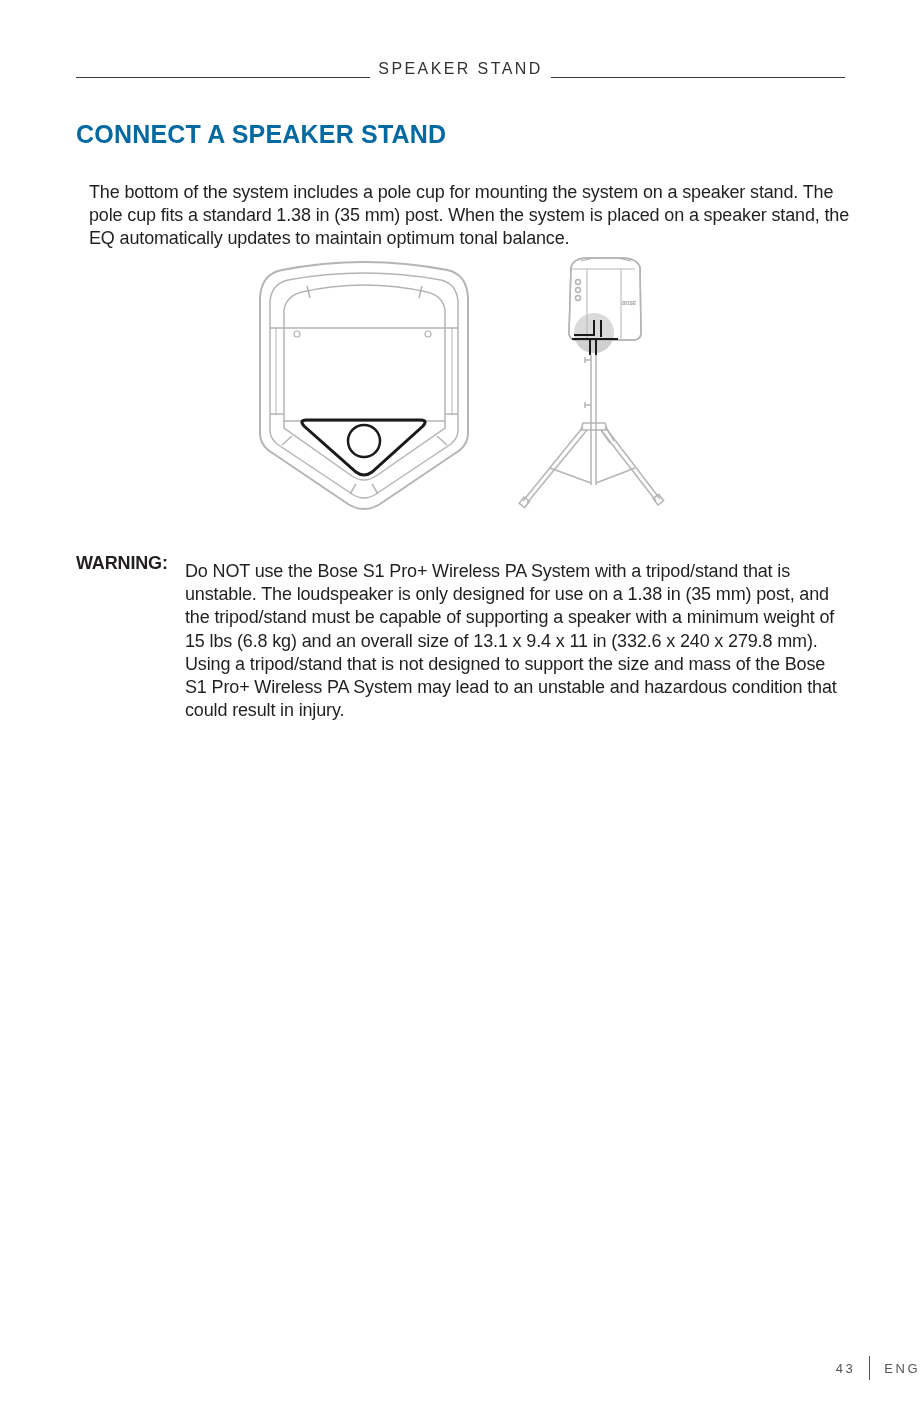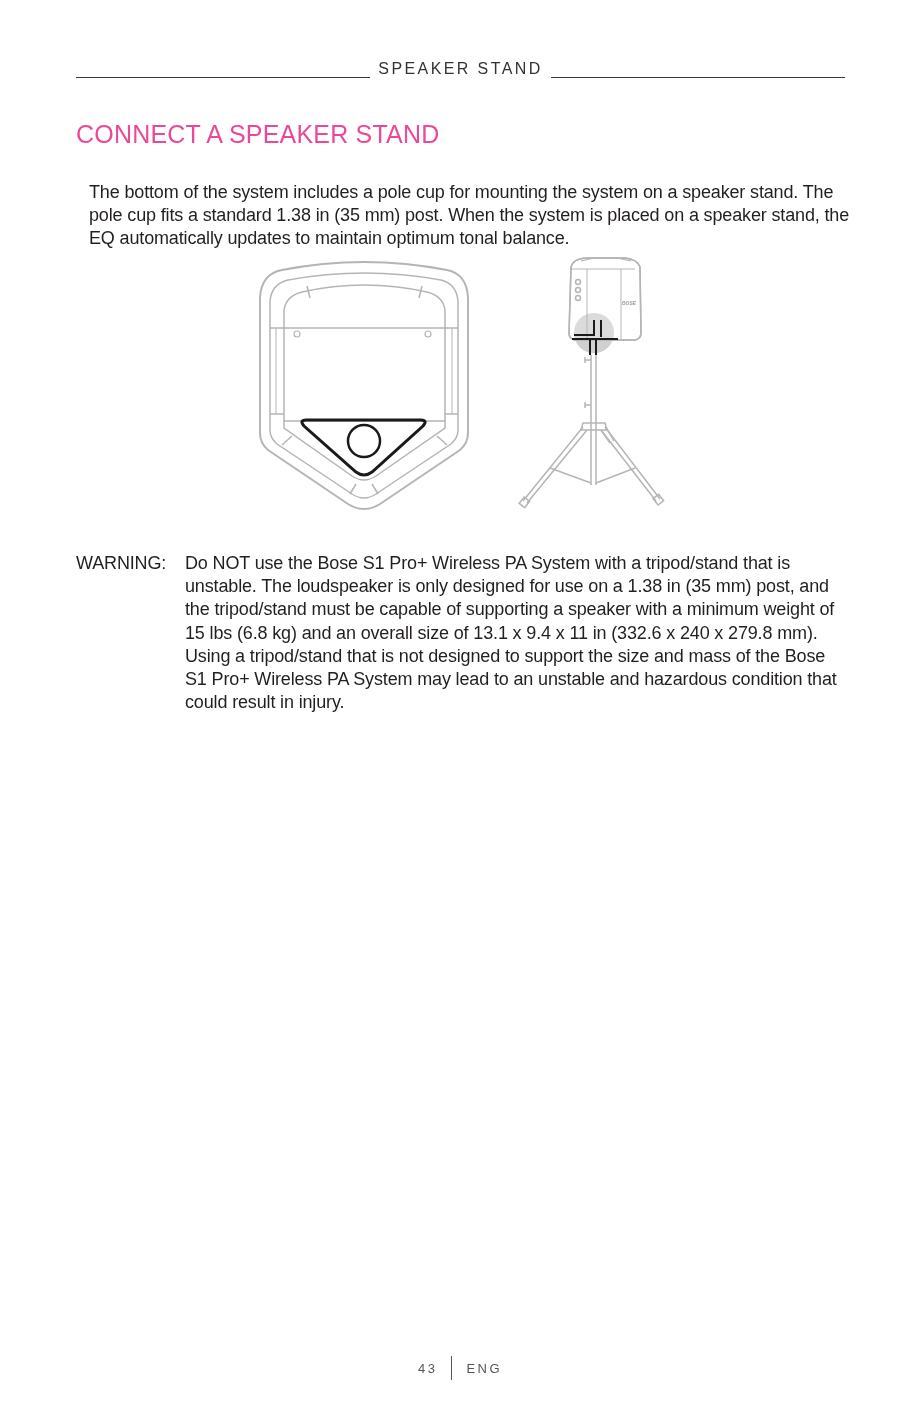--- a/index.html
+++ b/index.html
@@ -35,23 +35,23 @@
     letter-spacing: 2.4px;
     color: #333;
     font-weight: normal;
     white-space: nowrap;
   }
   .title {
     position: absolute;
     top: 120px;
     left: 76px;
     font-size: 25px;
-    font-weight: normal;
+    font-weight: bold;
     letter-spacing: 0.2px;
-    color: #ec4899;
+    color: #0369a1;
     margin: 0;
   }
   .intro {
     position: absolute;
     top: 168px;
     left: 76px;
     width: 775px;
     font-size: 18px;
     line-height: 23px;
     color: #231f20;
@@ -77,34 +77,35 @@
     top: 552px;
     left: 76px;
     width: 775px;
     display: flex;
     font-size: 18px;
     line-height: 23.2px;
     color: #231f20;
     letter-spacing: -0.15px;
   }
   .warning .w-label {
-    font-weight: normal;
+    font-weight: bold;
     width: 109px;
     flex-shrink: 0;
   }
   .warning .w-text {
     flex: 1;
+    margin-top: 8px;
   }
   .footer {
     position: absolute;
     top: 1356px;
     left: 0;
     width: 920px;
     display: flex;
-    justify-content: center;
+    justify-content: flex-end;
     align-items: center;
     font-size: 13px;
     letter-spacing: 2.5px;
     color: #555;
   }
   .footer .sep {
     width: 1px;
     height: 24px;
     background: #555;
     margin: 0 14px;

